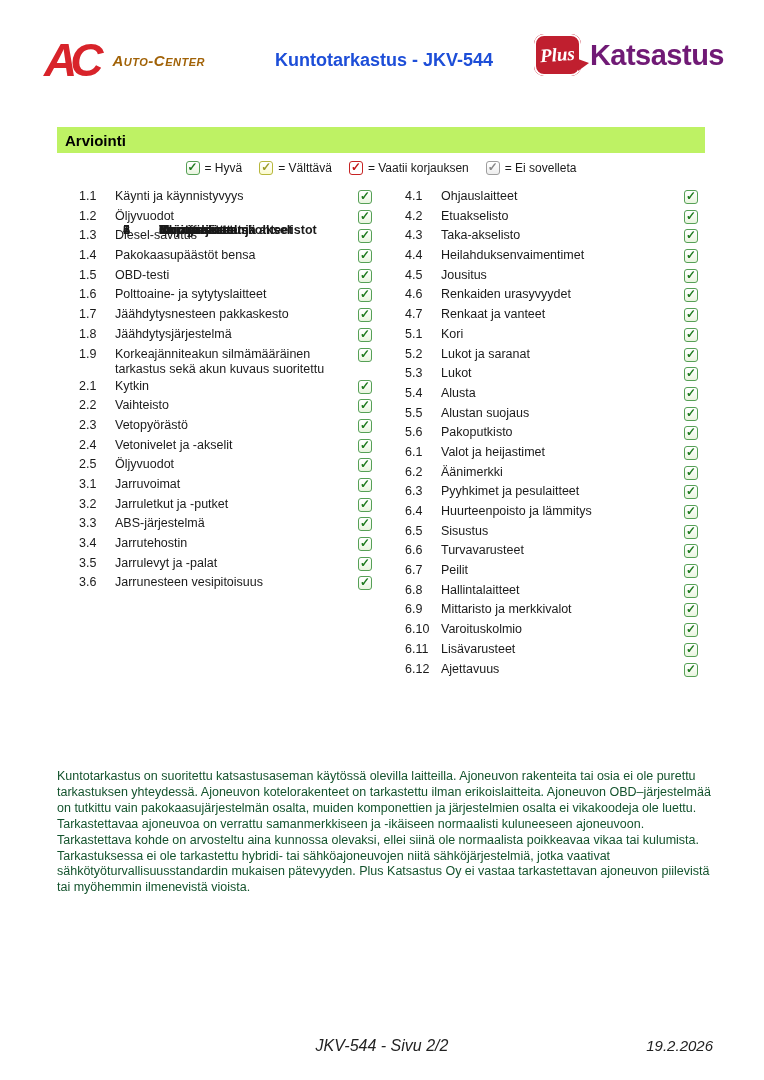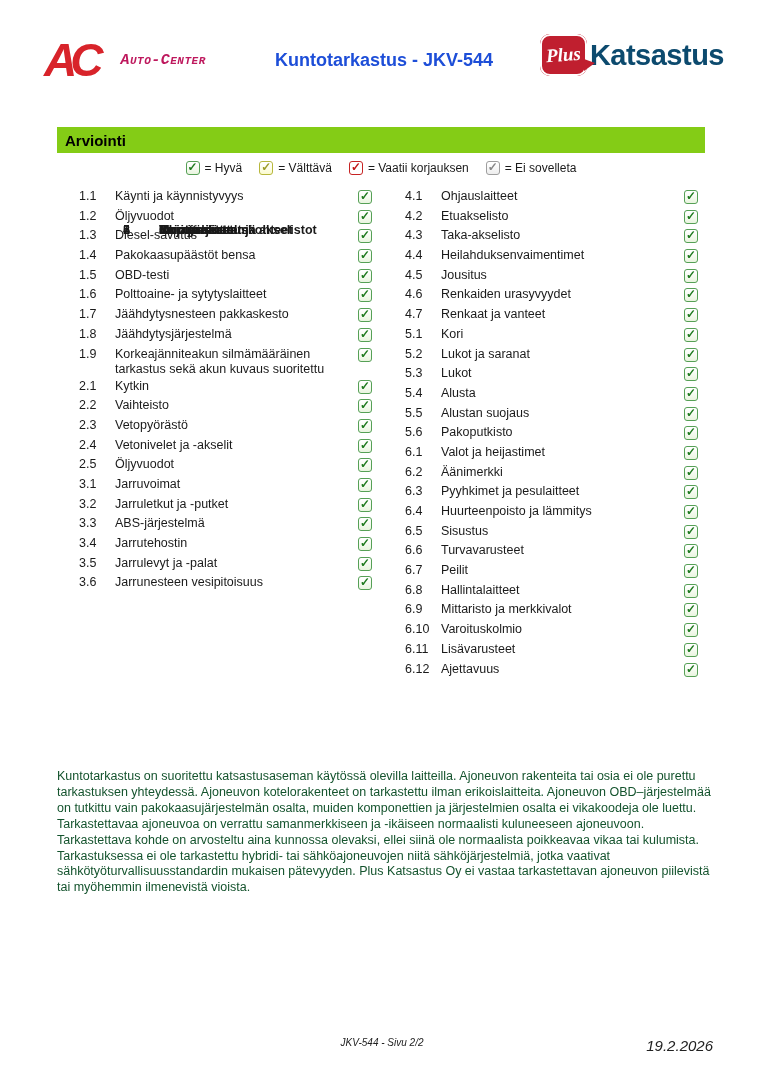--- a/index.html
+++ b/index.html
@@ -4,30 +4,30 @@
 <style>
   * { margin:0; padding:0; box-sizing:border-box; }
   html,body { background:#ffffff; }
   body { font-family:"Liberation Sans", sans-serif; color:#1a1a1a; }
   .page { position:relative; width:764px; height:1080px; background:#ffffff; overflow:hidden;border-radius:32px; }
 
   
   .header { position:absolute; top:34px; left:44px; right:40px; height:60px; }
   .brand-left { position:absolute; left:0; top:6px; display:flex; align-items:center; }
   .ac-mono { font-size:46px; font-weight:bold; font-style:italic; color:#d8232a; letter-spacing:-7px; line-height:0.9; padding-right:8px; }
-  .ac-name { font-size:15px; font-weight:bold; font-style:italic; font-variant:small-caps; color:#be185d; margin-left:16px; letter-spacing:0.5px;font-family:Liberation Mono, monospace; }
+  .ac-name { font-size:15px; font-weight:bold; font-style:italic; font-variant:small-caps; color:#a16207; margin-left:8px; letter-spacing:0.5px; }
   .doc-title { position:absolute; left:50%; top:16px; transform:translateX(-50%); font-size:18px; font-weight:bold; white-space:nowrap; color:#1d4ed8; }
   .brand-right { position:absolute; right:0; top:0; display:flex; align-items:center; }
   .plus-badge { position:relative; width:47px; height:42px; background:#c01f2f; border-radius:10px; display:flex; align-items:center; justify-content:center; box-shadow:inset 0 0 0 2px #ffffff, inset 0 0 0 3px #c01f2f; }
   .plus-badge::after { content:""; position:absolute; right:-8px; bottom:5px; width:0; height:0; border-left:11px solid #c01f2f; border-top:4px solid transparent; border-bottom:8px solid transparent; }
   .plus-text { color:#ffffff; font-family:"Liberation Serif", serif; font-style:italic; font-weight:bold; font-size:19px; transform:rotate(-4deg); }
-  .katsastus-text { font-size:29px; font-weight:bold; color:#0c4a6e; margin-left:3px; letter-spacing:-0.5px; }
-
-  
-  .section-bar { position:absolute; top:127px; left:57px; width:648px; height:26px; background:#84cc16; display:flex; align-items:center; padding-left:8px; font-size:15px; font-weight:bold; color:#000; }
+  .katsastus-text { font-size:29px; font-weight:bold; color:#701a75; margin-left:9px; letter-spacing:-0.5px; }
+
+  
+  .section-bar { position:absolute; top:127px; left:57px; width:648px; height:26px; background:#bef264; display:flex; align-items:center; padding-left:8px; font-size:15px; font-weight:bold; color:#000; }
 
   
   .legend { position:absolute; top:161px; left:57px; width:648px; display:flex; justify-content:center; align-items:center; gap:17px; font-size:12px; }
   .legend-item { display:flex; align-items:center; gap:5px; }
 
   
   .cb { width:14px; height:14px; border-radius:3px; display:inline-flex; align-items:center; justify-content:center; flex:0 0 auto; }
   .cb .tick { font-size:12px; font-weight:bold; line-height:1; transform:translateY(-1px); }
   .cb.good   { border:1px solid #56a056; background:linear-gradient(180deg,#ffffff 10%,#e9f5df 100%); color:#1f7a1f; }
   .cb.fair   { border:1px solid #b7b73c; background:linear-gradient(180deg,#ffffff 10%,#fbfbcf 100%); color:#9c9c28; }
@@ -40,21 +40,21 @@
   .row { display:flex; align-items:flex-start; min-height:19.7px; font-size:12.5px; line-height:15.5px; padding-top:1px; }
   .row .num { width:36px; flex:0 0 auto;margin-left:22px; }
   .row .label { flex:1 1 auto; padding-right:2px; }
   .row.header .label { font-weight:bold; }
   .row .cb-slot { width:15px; flex:0 0 auto; display:flex; justify-content:flex-end; padding-top:1px; }
 
   
   .disclaimer { position:absolute; top:769px; left:57px; width:658px; font-size:12.5px; line-height:15.9px; color:#14532d; }
 
   
-  .footer-center { position:absolute; top:1037px; left:0; width:100%; text-align:center; font-style:italic; font-size:10px; color:#222; }
+  .footer-center { position:absolute; top:1037px; left:0; width:100%; text-align:center; font-style:italic; font-size:16px; color:#222; }
   .footer-right { position:absolute; top:1037px; right:51px; font-style:italic; font-size:15px; color:#222; }
 </style>
 </head>
 <body>
 
 <div class="page">
 
   <div class="header">
     <div class="brand-left">
       <span class="ac-mono">AC</span>

